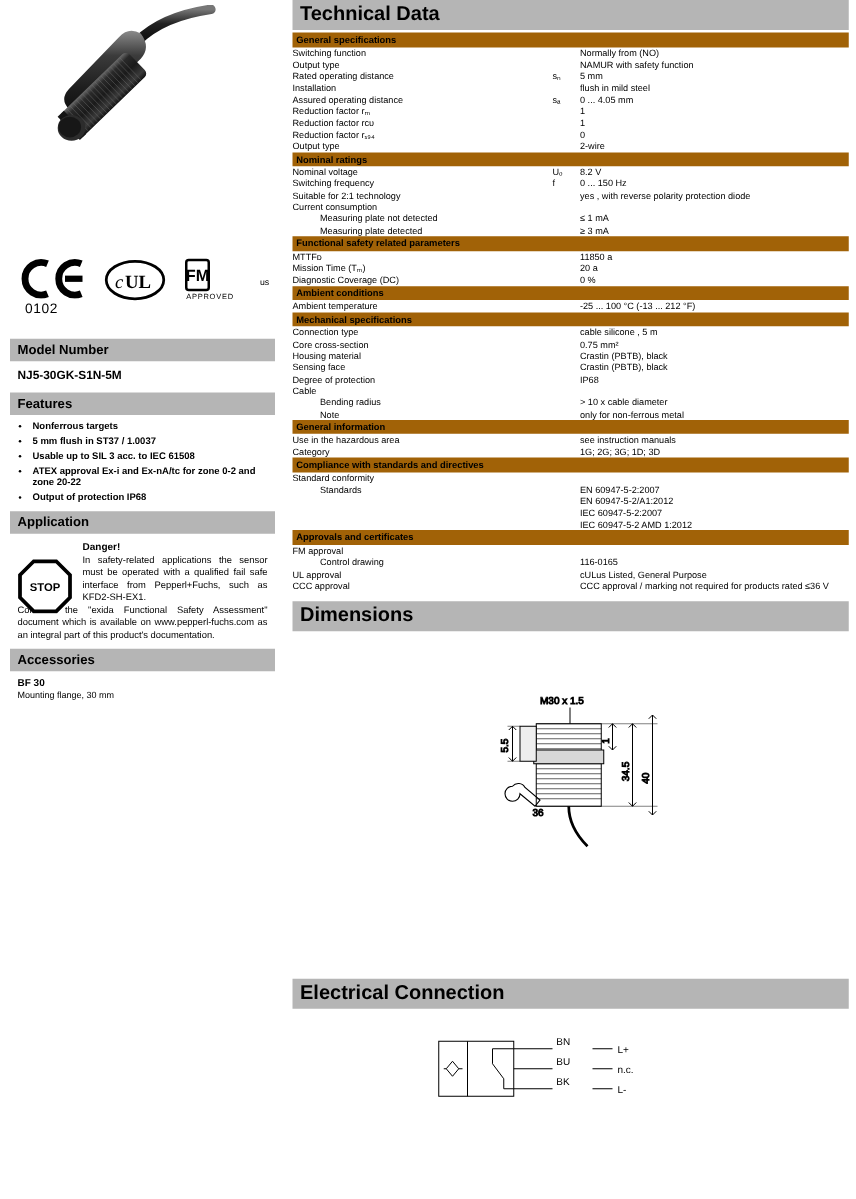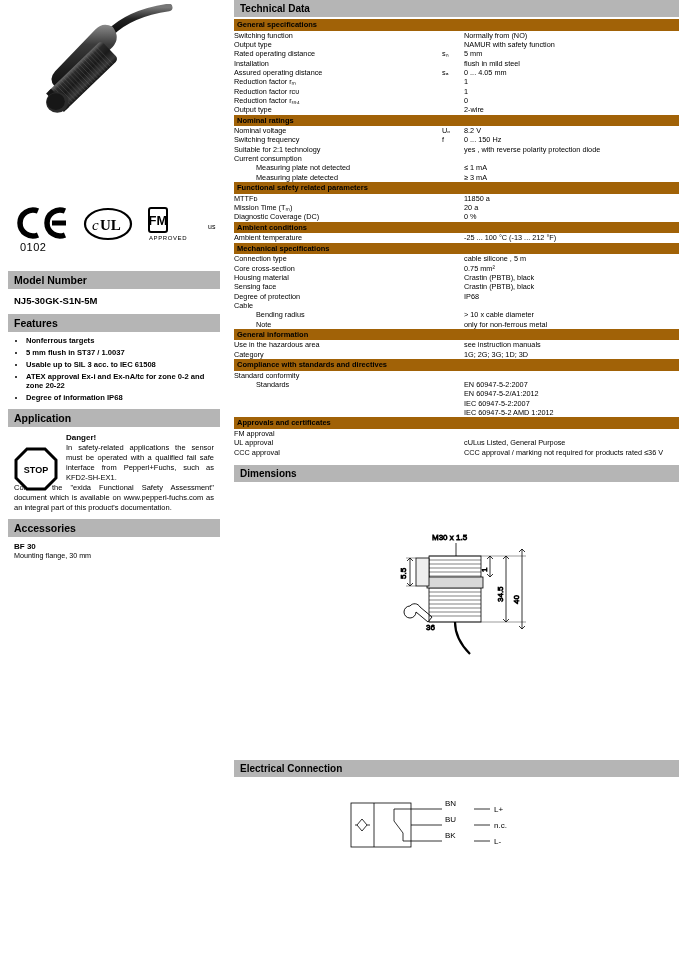--- a/index.html
+++ b/index.html
@@ -94,21 +94,21 @@
     position: absolute;
     left: 234px; top: 0;
     width: 451px;
     height: 959px;
     padding-right: 6px;
   }
 
   .r-head {
     background: #b5b5b5;
     font-weight: bold;
-    font-size: 10px;
+    font-size: 16px;
     padding: 3px 6px;
     margin-bottom: 2px;
   }
   .r-head.mt { margin-top: 8px; }
 
   table.td { width: 100%; border-collapse: collapse; }
   table.td td { vertical-align: top; padding: 0; line-height: 1.28; font-size: 7.3px; }
   tr.group td {
     background: #a16207;
     font-weight: bold;
@@ -214,21 +214,21 @@
 
   <div class="sec-head">Model Number</div>
   <div class="model-number">NJ5-30GK-S1N-5M</div>
 
   <div class="sec-head">Features</div>
   <ul class="feature-list">
     <li>Nonferrous targets</li>
     <li>5 mm flush in ST37 / 1.0037</li>
     <li>Usable up to SIL 3 acc. to IEC 61508</li>
     <li>ATEX approval Ex-i and Ex-nA/tc for zone 0-2 and zone 20-22</li>
-    <li>Degree of information IP68</li>
+    <li>Output of protection IP68</li>
   </ul>
 
   <div class="sec-head">Application</div>
   <div class="app-block">
     <div class="stop-sign-wrap">
       <svg width="44" height="44" viewBox="0 0 44 44" xmlns="http://www.w3.org/2000/svg">
         <polygon points="13,2 31,2 42,13 42,31 31,42 13,42 2,31 2,13" fill="#ffffff" stroke="#000" stroke-width="3"></polygon>
         <text x="22" y="26" text-anchor="middle" font-family="Liberation Sans, sans-serif" font-size="9" font-weight="bold">STOP</text>
       </svg>
     </div>
@@ -424,20 +424,25 @@
           <td class="sym"></td>
           <td class="val">EN 60947-5-2:2007<br>EN 60947-5-2/A1:2012<br>IEC 60947-5-2:2007<br>IEC 60947-5-2 AMD 1:2012</td>
         </tr>
         <tr class="group">
           <td colspan="3">Approvals and certificates</td>
         </tr>
         <tr>
           <td class="lbl">FM approval</td>
           <td class="sym"></td>
           <td class="val"></td>
+        </tr>
+        <tr>
+          <td class="lbl ind">Control drawing</td>
+          <td class="sym"></td>
+          <td class="val">116-0165</td>
         </tr>
         <tr>
           <td class="lbl">UL approval</td>
           <td class="sym"></td>
           <td class="val">cULus Listed, General Purpose</td>
         </tr>
         <tr>
           <td class="lbl">CCC approval</td>
           <td class="sym"></td>
           <td class="val">CCC approval / marking not required for products rated ≤36 V</td>

